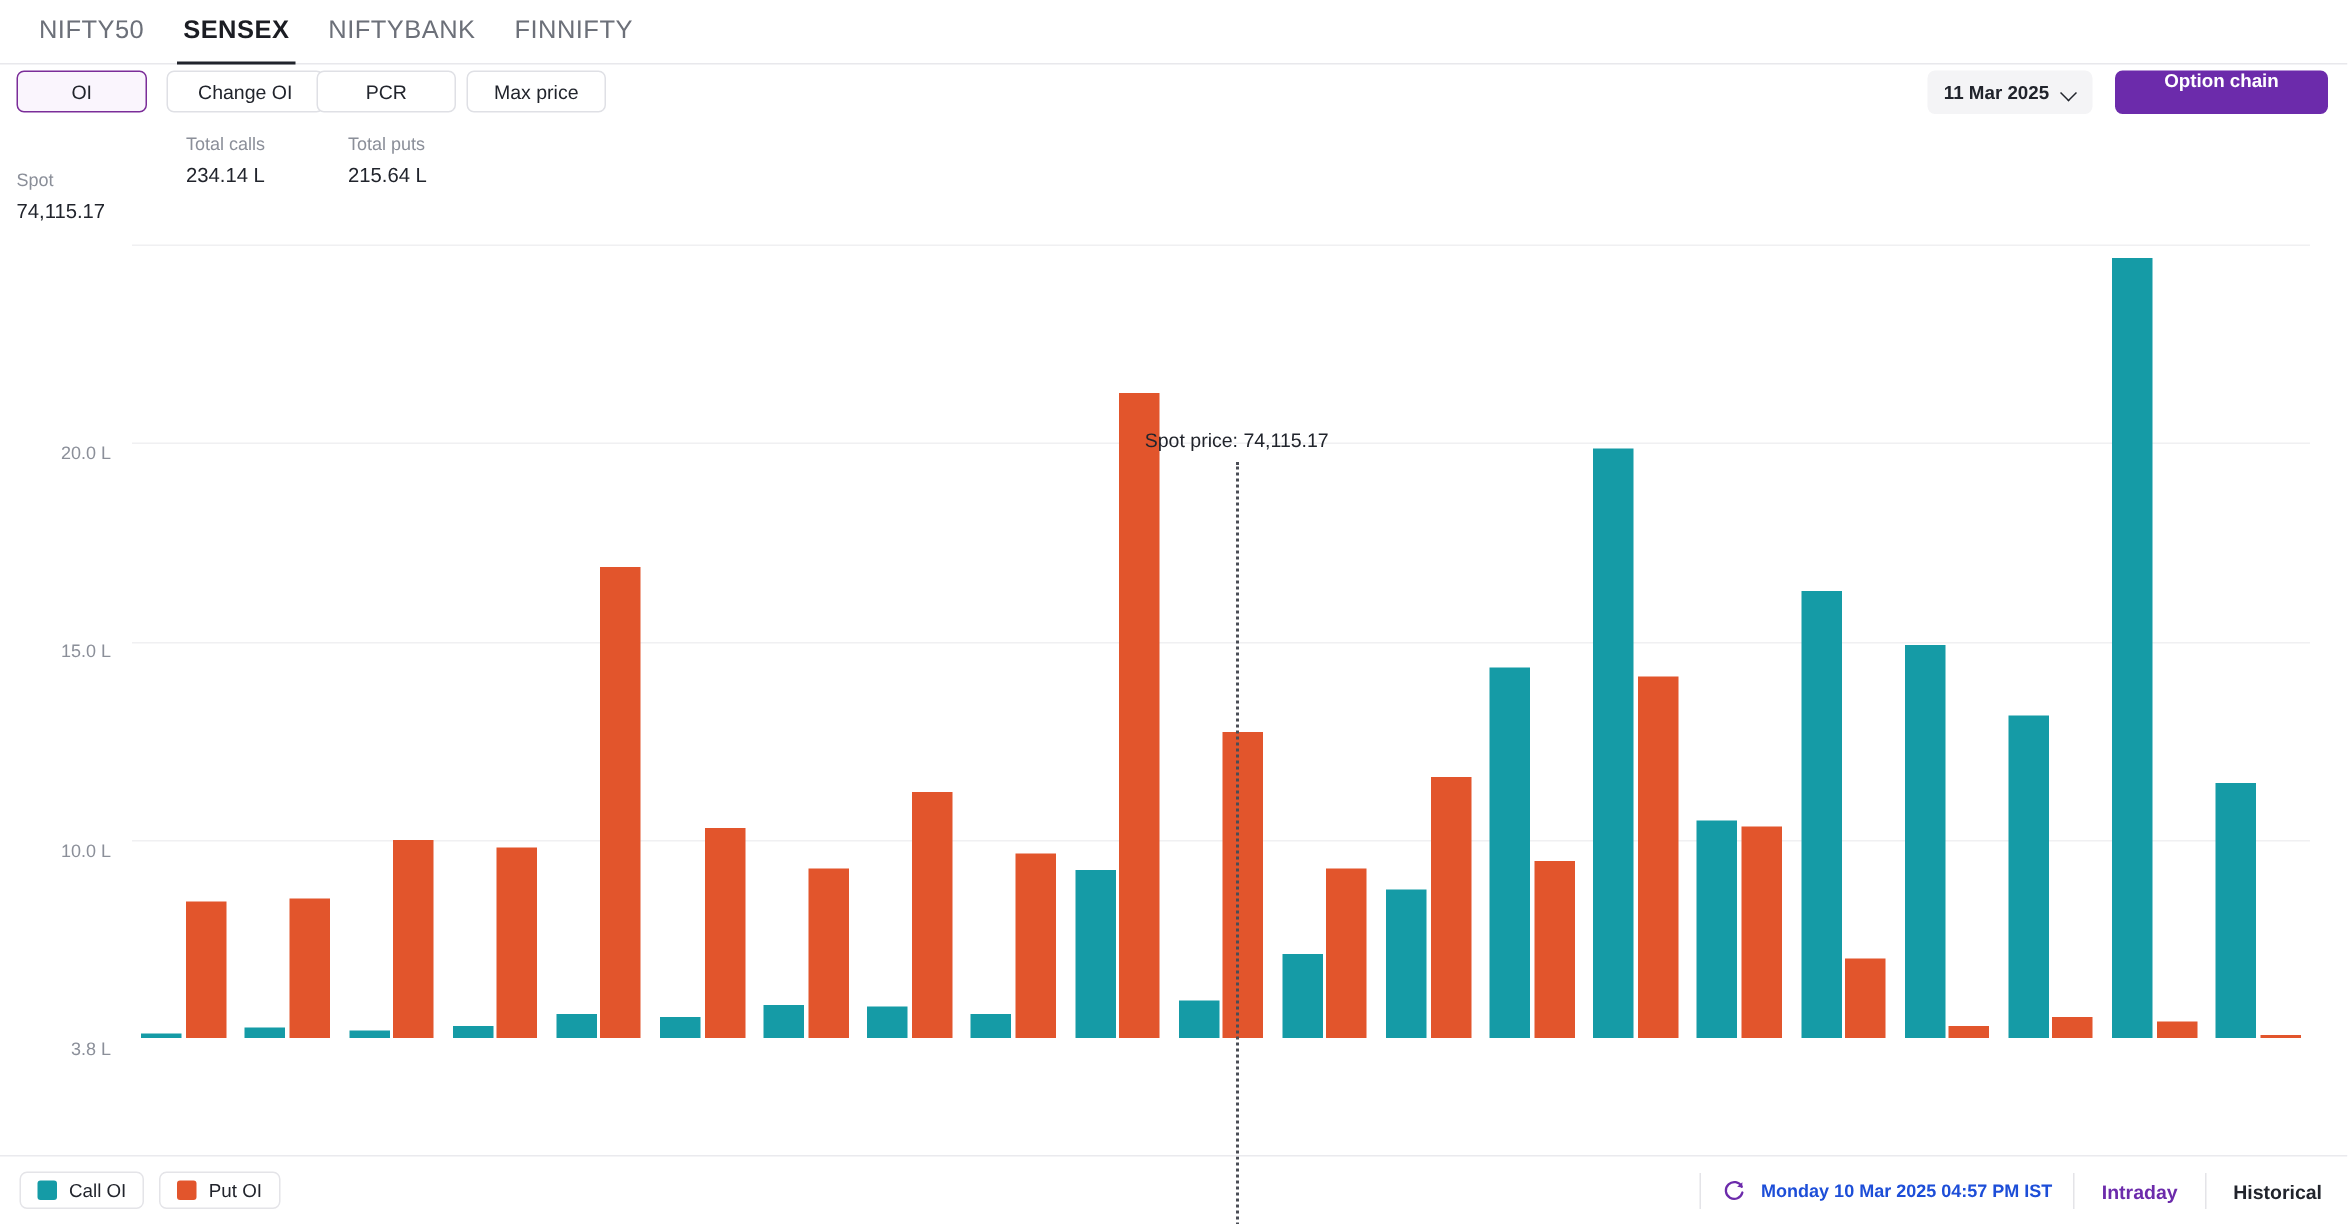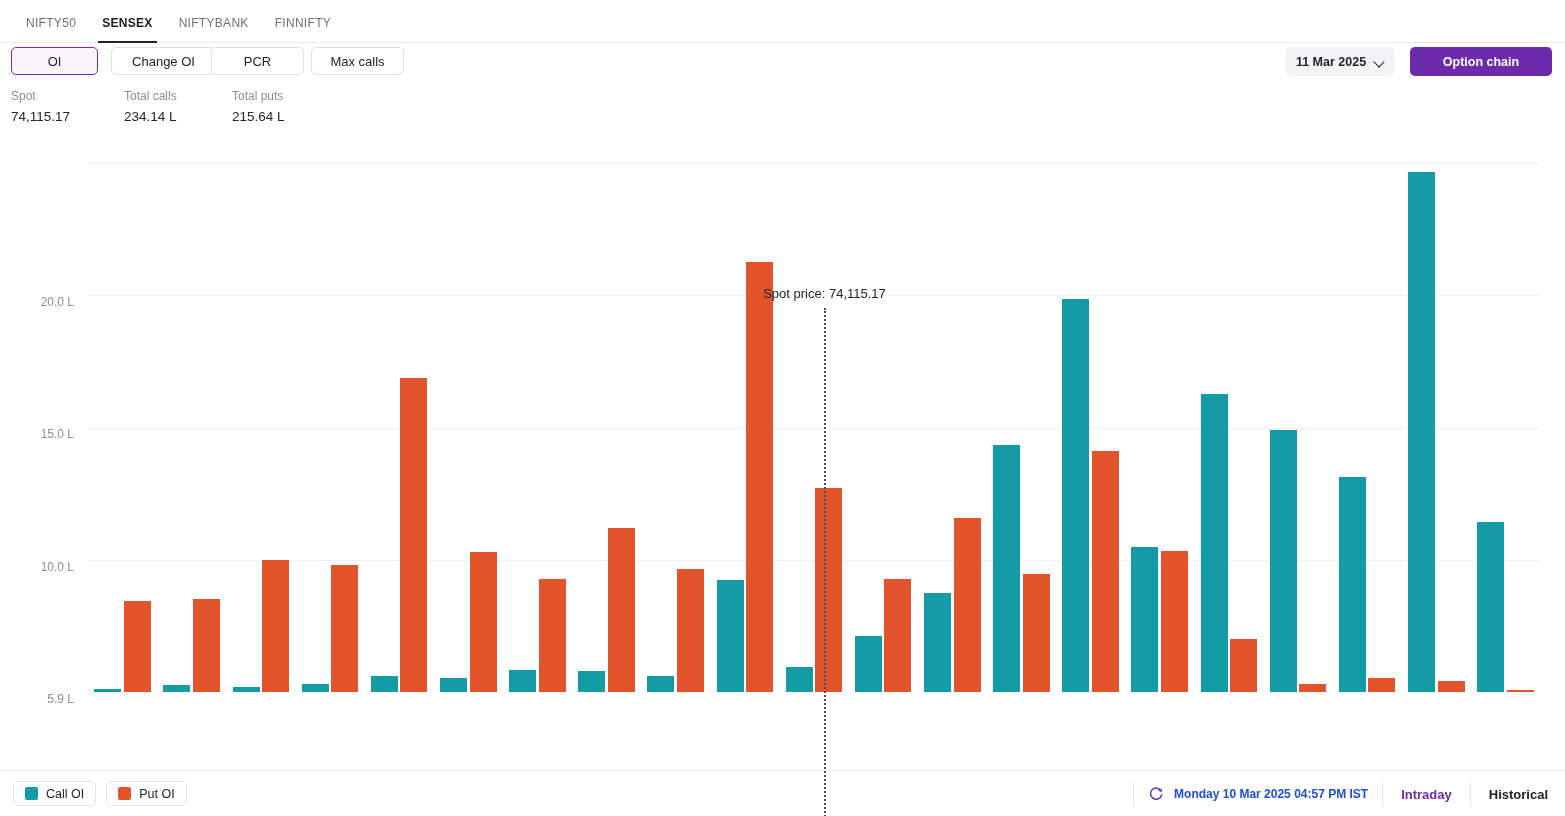--- a/index.html
+++ b/index.html
@@ -12,21 +12,21 @@
   }
   .app { position: relative; width: 1565px; height: 816px; }
 
   
   .tabbar {
     position: absolute; top: 0; left: 0; width: 1565px; height: 43px;
     border-bottom: 1px solid #e8e8ec;
     display: flex; align-items: flex-end; padding-left: 13px;
   }
   .tab {
-    font-size: 12px; letter-spacing: .3px; color: #6c7079;
+    font-size: 17px; letter-spacing: .3px; color: #6c7079;
     padding: 0 13px 12px 13px; cursor: pointer; position: relative;
   }
   .tab.active { color: #1b1d23; font-weight: bold; }
   .tab.active::after {
     content: ""; position: absolute; left: 9px; right: 9px; bottom: -1px;
     height: 2.5px; background: #21242c;
   }
 
   
   .toolbar {
@@ -50,21 +50,21 @@
   }
   .chev { width: 9px; height: 9px; position: relative; }
   .chev::before {
     content:""; position:absolute; left:0; top:1px; width:7px; height:7px;
     border-right: 1.6px solid #21242c; border-bottom: 1.6px solid #21242c;
     transform: rotate(45deg);
   }
   .optchain {
     position: absolute; top: 0; right: 13px; height: 29px; width: 142px;
     background: #6c2bab; color: #fff; border-radius: 5px;
-    display: flex; align-items: center; justify-content: center;
+    display: flex; justify-content: center;
     font-size: 12.5px; font-weight: bold; cursor: pointer;
   }
 
   
   .stats { position: absolute; top: 88px; left: 11px; display: flex; }
   .stat { margin-right: 0; }
   .stat .lbl { font-size: 12px; color: #8b8f99; line-height: 16px; }
   .stat .val { font-size: 13.5px; color: #21242c; line-height: 19px; margin-top: 3px; }
 
   
@@ -131,34 +131,34 @@
     <div class="segbtn selected" style="left:11px; width:87px;">
         <span>OI</span>
       </div>
     <div class="segbtn" style="left:111px; width:105px;">
         <span>Change OI</span>
       </div>
     <div class="segbtn" style="left:211px; width:93px;">
         <span>PCR</span>
       </div>
     <div class="segbtn" style="left:311px; width:93px;">
-        <span>Max calls</span>
+        <span>Max price</span>
       </div>
 
     <div class="dateSel">
       <span>11 Mar 2025</span>
       <span class="chev"></span>
     </div>
     <div class="optchain">
       <span>Option chain</span>
     </div>
   </div>
 
   <div class="stats">
-    <div class="stat" style="width:113px;">
+    <div class="stat" style="width:113px;margin-top:24px;">
       <div class="lbl">Spot</div>
       <div class="val">74,115.17</div>
     </div>
     <div class="stat" style="width:108px;">
       <div class="lbl">Total calls</div>
       <div class="val">234.14 L</div>
     </div>
     <div class="stat">
       <div class="lbl">Total puts</div>
       <div class="val">215.64 L</div>
@@ -209,21 +209,21 @@
         <div class="bar put" style="left: 1211.25px; width: 27px; height: 7.935px; background: rgb(226, 85, 44);"></div>
         <div class="bar call" style="left: 1250.89px; width: 27px; height: 214.774px; background: rgb(21, 155, 166);"></div>
         <div class="bar put" style="left: 1280.39px; width: 27px; height: 13.754px; background: rgb(226, 85, 44);"></div>
         <div class="bar call" style="left: 1320.04px; width: 27px; height: 520.007px; background: rgb(21, 155, 166);"></div>
         <div class="bar put" style="left: 1349.54px; width: 27px; height: 11.109px; background: rgb(226, 85, 44);"></div>
         <div class="bar call" style="left: 1389.18px; width: 27px; height: 170.338px; background: rgb(21, 155, 166);"></div>
         <div class="bar put" style="left: 1418.68px; width: 27px; height: 2.116px; background: rgb(226, 85, 44);"></div>
       </div>
     <div id="xaxis"></div>
     <div id="yaxis">
-        <div class="ytick" style="top: 559.75px; right: 1491px;">5.9 L</div>
+        <div class="ytick" style="top: 559.75px; right: 1491px;">3.8 L</div>
         <div class="ytick" style="top: 427.5px; right: 1491px;">10.0 L</div>
         <div class="ytick" style="top: 295.25px; right: 1491px;">15.0 L</div>
         <div class="ytick" style="top: 163px; right: 1491px;">20.0 L</div>
       </div>
     <div id="annot">
         <div class="spotline" style="left: 824.489px; top: 168px; height: 524px;"></div>
         <div class="spotlabel" style="left: 824.489px; top: 146px;">Spot price: 74,115.17</div>
       </div>
   </div>
 

